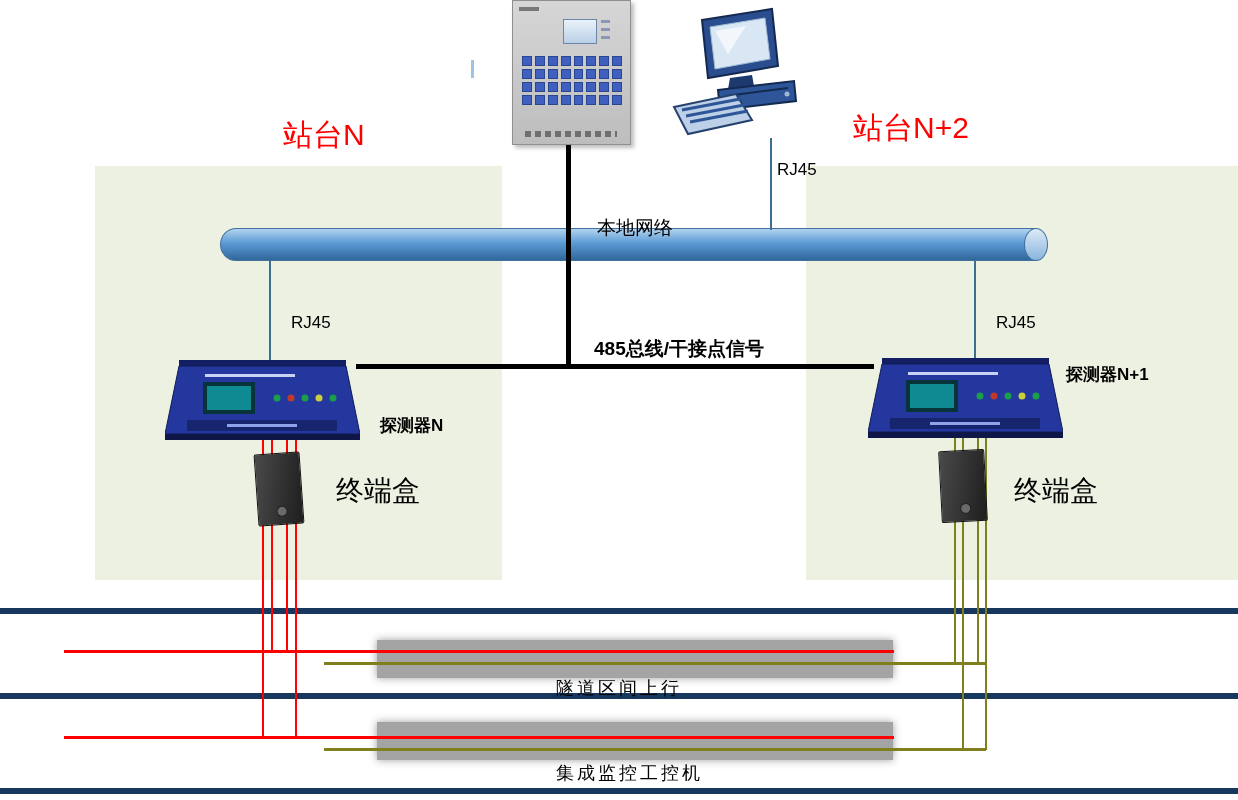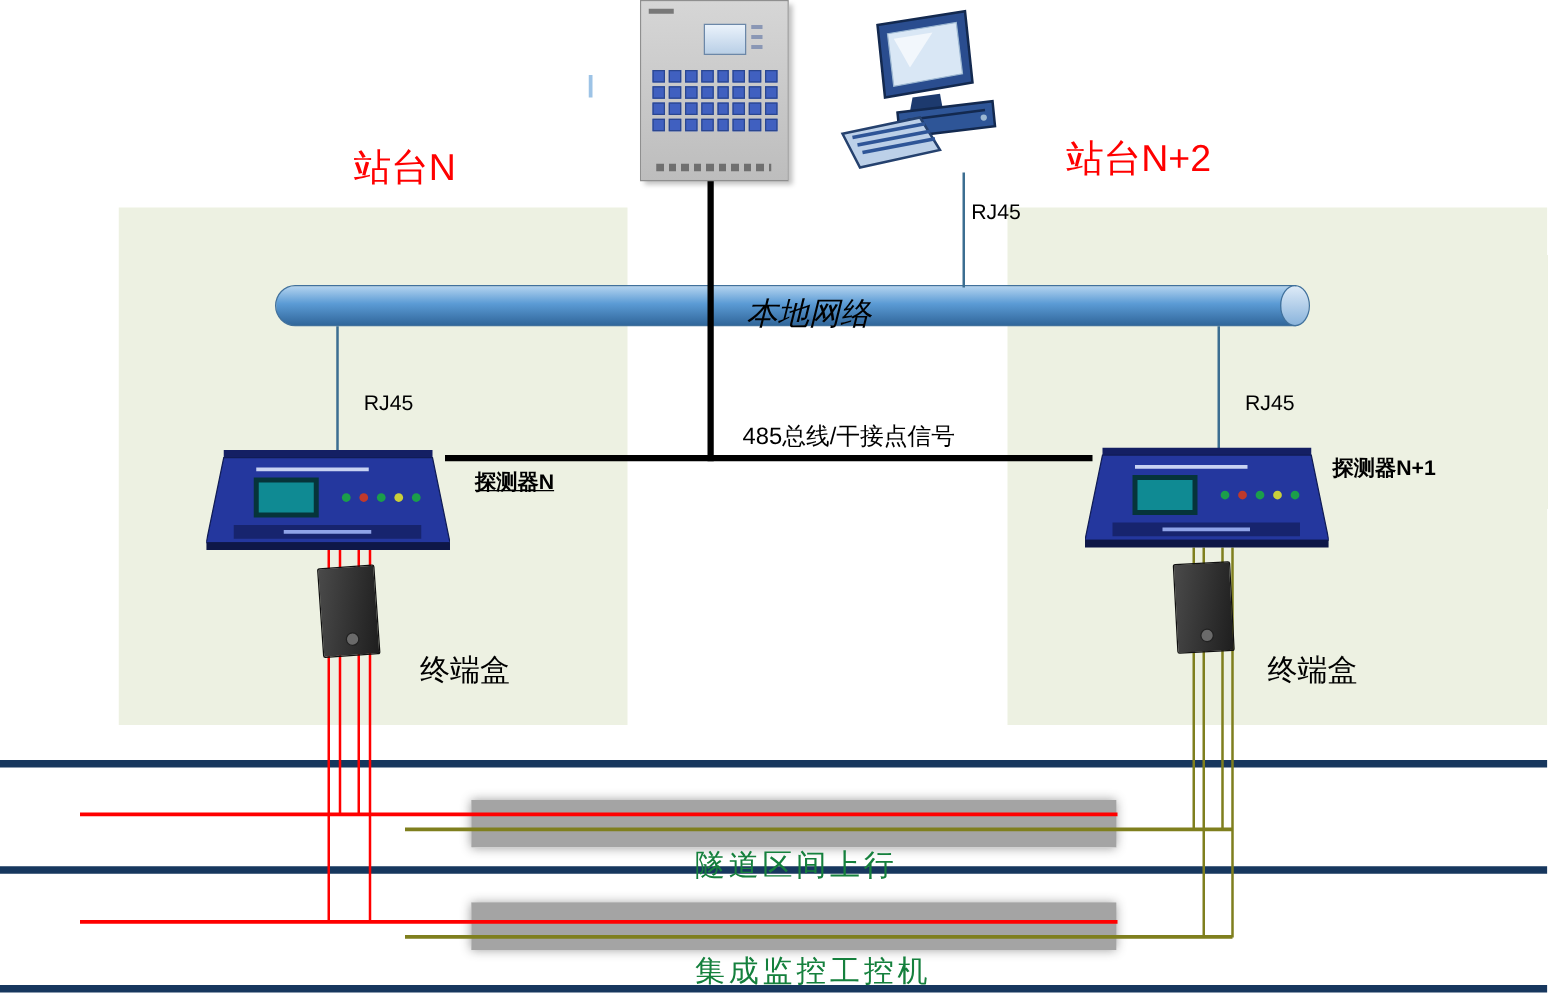--- a/index.html
+++ b/index.html
@@ -23,35 +23,35 @@
   #pipe { left:220px; top:228px; width:828px; height:33px; }
   .pipe-body {
     position:absolute; left:0; top:0; right:11px; bottom:0;
     background:linear-gradient(to bottom,#b3d3ef 0%,#5b9bd5 45%,#31679b 100%);
     border:1px solid #41719c; border-radius:16px 0 0 16px / 50% 0 0 50%;
   }
   .pipe-cap {
     position:absolute; right:0; top:0; width:22px; height:31px; border-radius:50%;
     background:linear-gradient(to bottom,#ddeaf7,#8ab4dc); border:1px solid #41719c;
   }
-  #pipe-label { left:597px; top:234px; font-size:25px; white-space:nowrap;font-style:italic; }
+  #pipe-label { left:597px; top:215px; font-size:19px; white-space:nowrap; }
 
   
   #line-panel-drop { left:566px; top:141px; width:5px; height:228px; background:#000; }
   #line-bus        { left:356px; top:364px; width:518px; height:5px;  background:#000; }
   .thin-drop { width:2px; background:#3c6e91; }
   #line-comp-drop  { left:770px; top:138px; height:92px; }
   #line-left-drop  { left:269px; top:261px; height:101px; }
   #line-right-drop { left:974px; top:261px; height:99px; }
 
   .rj45 { font-size:17px; white-space:nowrap; }
   #rj45-comp  { left:777px; top:160px; }
   #rj45-left  { left:291px; top:313px; }
   #rj45-right { left:996px; top:313px; }
-  #bus-label  { left:594px; top:336px; font-size:19px; font-weight:normal; white-space:nowrap; }
+  #bus-label  { left:594px; top:336px; font-size:19px; font-weight:bold; white-space:nowrap; }
 
   
   #fire-panel {
     left:512px; top:0; width:117px; height:143px;
     background:linear-gradient(#d6d6d6,#bdbdbd); border:1px solid #8f8f8f;
     box-shadow:3px 3px 4px rgba(0,0,0,.25);
   }
   .fp-brand  { position:absolute; left:6px; top:6px; width:20px; height:4px; background:#787878; }
   .fp-screen { position:absolute; left:50px; top:18px; width:32px; height:23px;
                background:linear-gradient(#eaf2fb,#b9cfe6); border:1px solid #6b87a8; }
@@ -63,31 +63,31 @@
   .fp-caption{ position:absolute; left:12px; bottom:7px; width:92px; height:6px;
                background:repeating-linear-gradient(to right,#6f6f6f 0 6px,transparent 6px 10px); }
   #panel-dash { left:471px; top:60px; width:3px; height:18px; background:#9dc3e6; }
 
   
   #computer-icon { left:668px; top:4px;  width:140px; height:142px; }
   #detector-left  { left:165px; top:360px; width:195px; height:85px; }
   #detector-right { left:868px; top:358px; width:195px; height:85px; }
 
   .detector-label { font-size:17px; font-weight:bold; white-space:nowrap; }
-  #detector-label-left  { left:380px;  top:374px;text-decoration:underline; }
+  #detector-label-left  { left:380px;  top:414px; }
   #detector-label-right { left:1066px; top:363px; }
 
   
   .tbox { width:44px; height:70px; background:linear-gradient(100deg,#4a4a4a,#1e1e1e);
           border:1px solid #111; border-radius:2px; }
   .tbox .knob { position:absolute; left:18px; bottom:7px; width:9px; height:9px;
                 border-radius:50%; background:#6a6a6a; border:1px solid #222; }
   #terminal-left  { left:256px; top:453px; transform:rotate(-4deg); }
   #terminal-right { left:940px; top:450px; transform:rotate(-3deg); }
-  .terminal-label { font-size:24px; white-space:nowrap;margin-top:48px; }
+  .terminal-label { font-size:28px; white-space:nowrap; }
   #terminal-label-left  { left:336px;  top:472px; }
   #terminal-label-right { left:1014px; top:472px; }
 
   
   .cable-red   { width:2px; background:#ff0000; }
   .cable-olive { width:2px; background:#7f7f1e; }
   #cable-l1 { left:262px; top:440px; height:298px; }
   #cable-l2 { left:271px; top:440px; height:212px; }
   #cable-l3 { left:286px; top:440px; height:212px; }
   #cable-l4 { left:295px; top:440px; height:298px; }
@@ -107,21 +107,21 @@
   #zone-up   { top:640px; }
   #zone-down { top:722px; }
 
   .fiber-red-h   { left:64px;  width:830px; height:3px; background:#ff0000; }
   #fiber-red-up   { top:650px; }
   #fiber-red-down { top:736px; }
   .fiber-olive-h { left:324px; width:662px; height:3px; background:#7f7f1e; }
   #fiber-olive-up   { top:662px; }
   #fiber-olive-down { top:748px; }
 
-  .tunnel-label { font-size:24px; color:#15803d; letter-spacing:3px; white-space:nowrap; }
+  .tunnel-label { font-size:18px; color:#000000; letter-spacing:3px; white-space:nowrap; }
   #tunnel-label-up   { left:556px; top:676px; }
   #tunnel-label-down { left:556px; top:761px; }
 </style>
 </head>
 <body>
 
 <div class="canvas">
 
   <div class="abs" id="station-left"></div>
   <div class="abs" id="station-right"></div>

